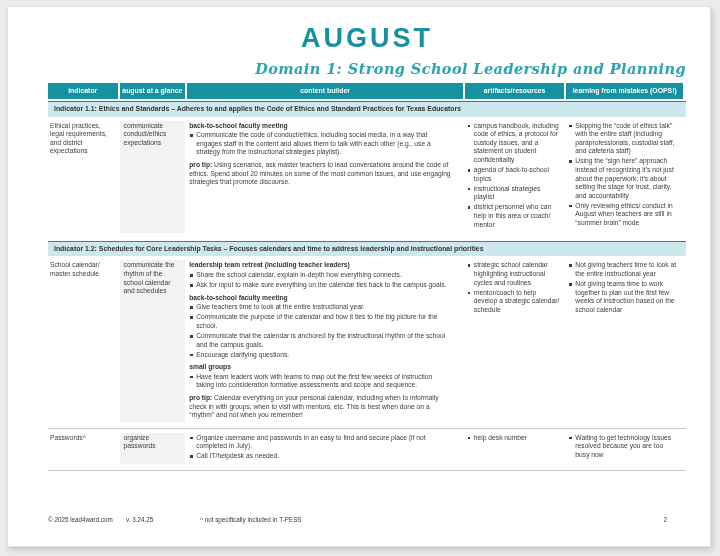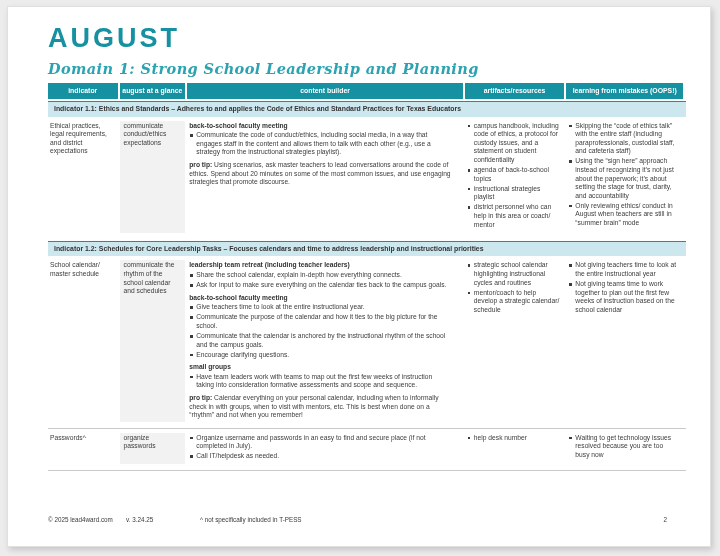--- a/index.html
+++ b/index.html
@@ -13,31 +13,32 @@
   .page{
     position:absolute;left:7px;top:6px;
     width:704px;height:541px;
     background:#ffffff;
     border:1px solid #e0e0e0;
     box-shadow:2px 3px 6px rgba(0,0,0,.16);
     box-sizing:border-box;
     padding:14px 24px 0 40px;
   }
   .month{
-    text-align:left;
+    text-align:center;
     font-size:27px;font-weight:bold;letter-spacing:3px;
     color:#1591a2;line-height:1;
     margin-top:4px;
   }
   .domain-title{
     font-family:"DejaVu Serif", serif;
     font-style:italic;font-weight:bold;
     color:#2ba3b1;
     font-size:14.5px;letter-spacing:.4px;
     margin:8px 0 6px 0;
+    text-align:right;
   }
   .tbl{width:100%;font-size:6.7px;color:#3c3c3c;line-height:1.28;}
   .grid5{
     display:grid;
     grid-template-columns:10.9% 10.3% 43.2% 15.6% 18.3%;
     column-gap:2px;
   }
   .th{
     background:#1591a2;color:#ffffff;
     font-weight:bold;font-size:6.9px;

